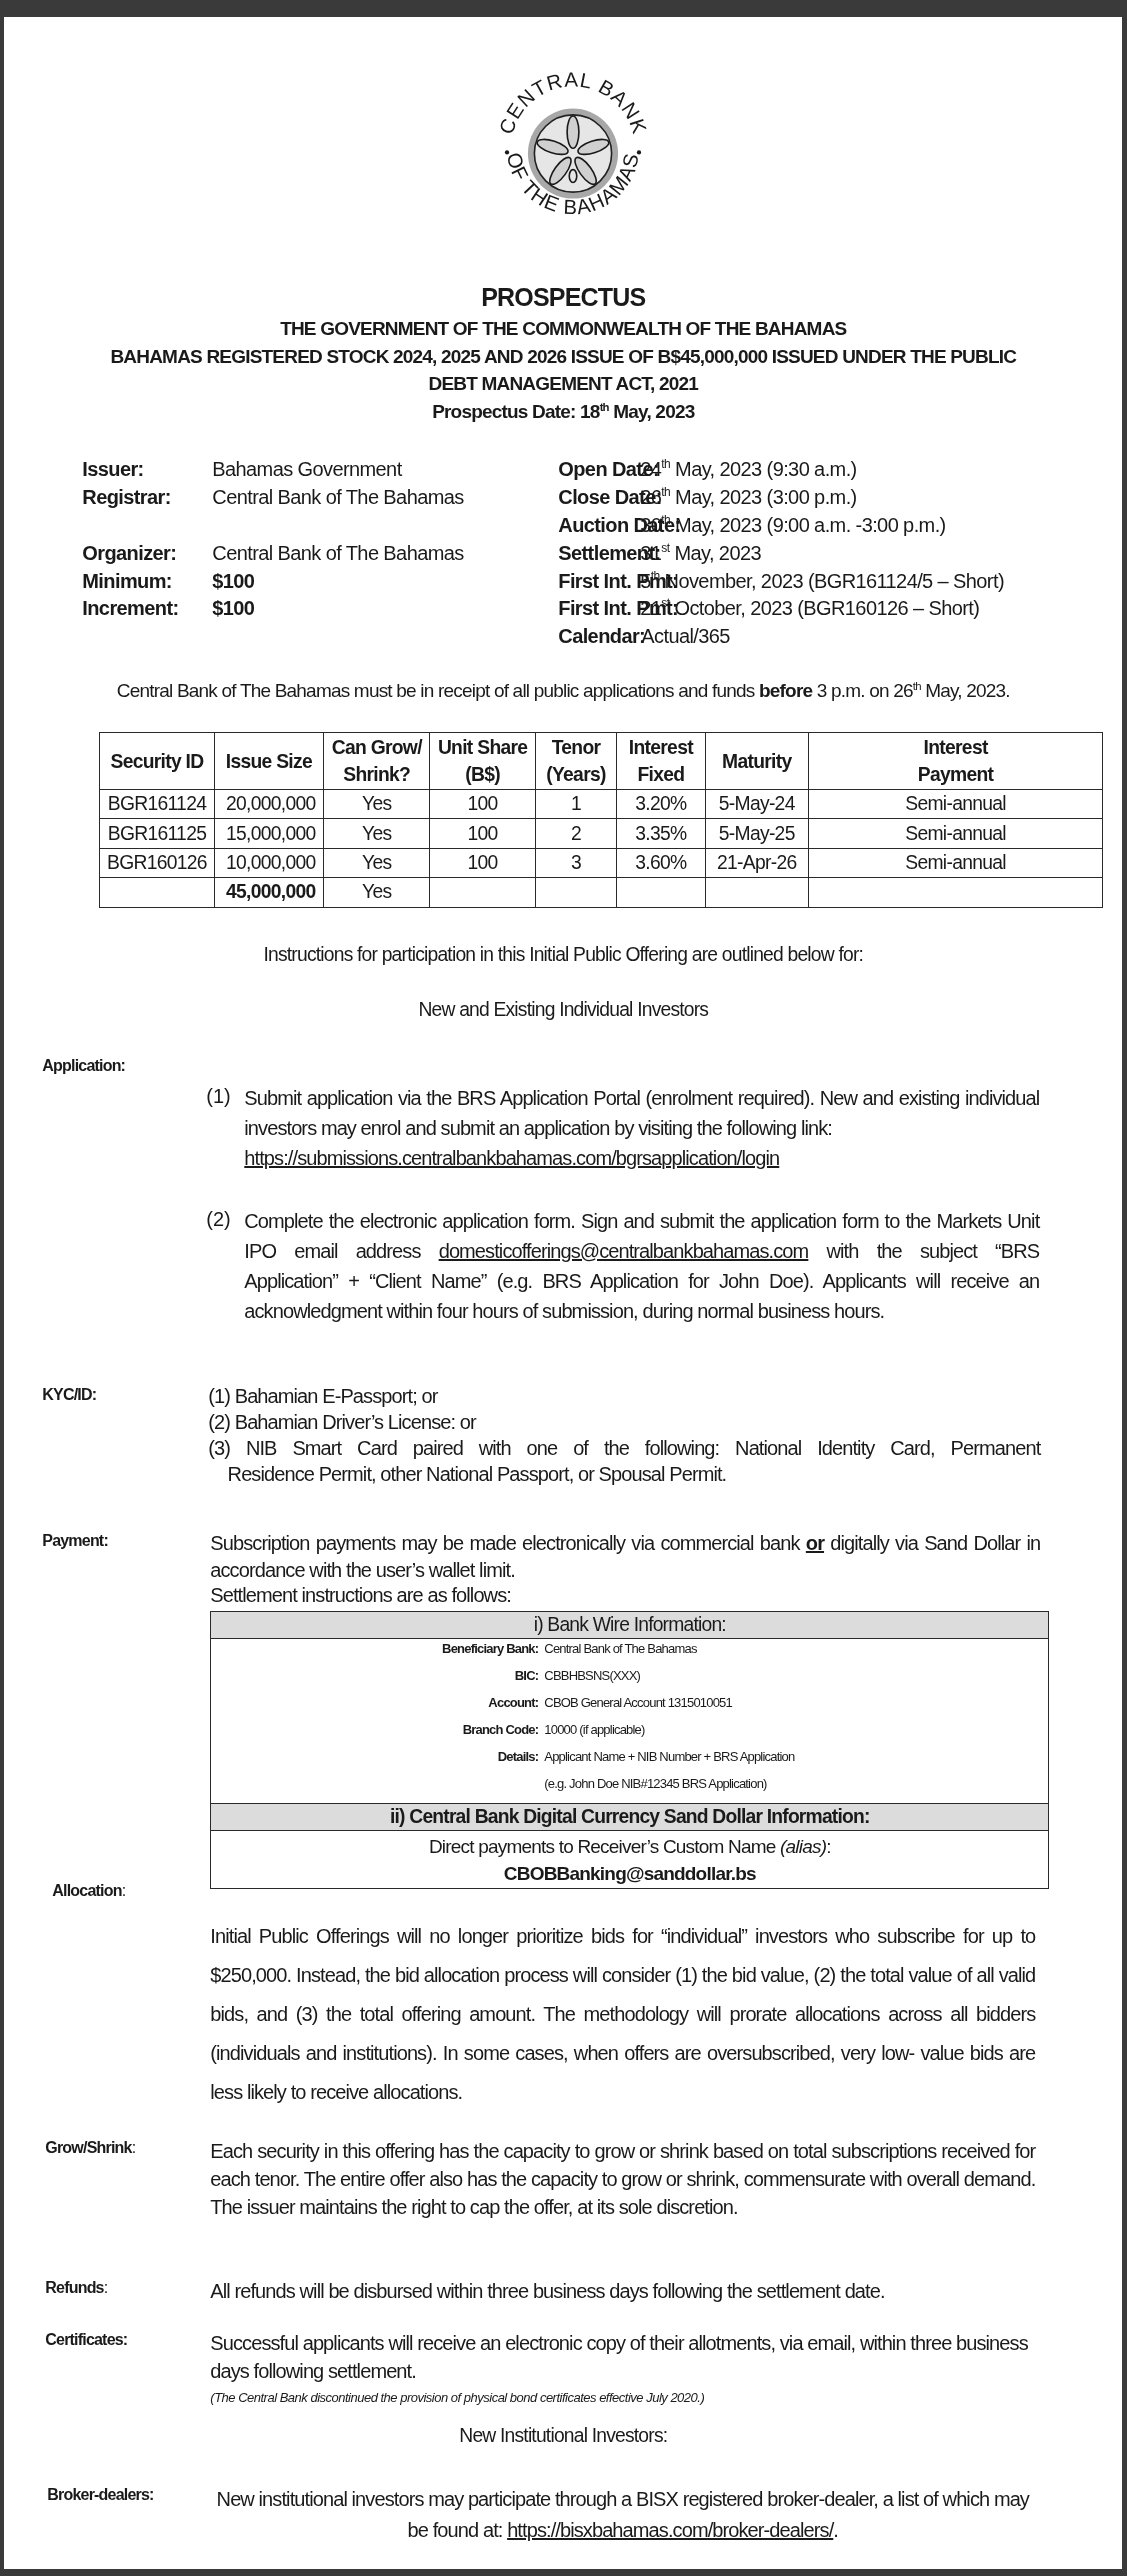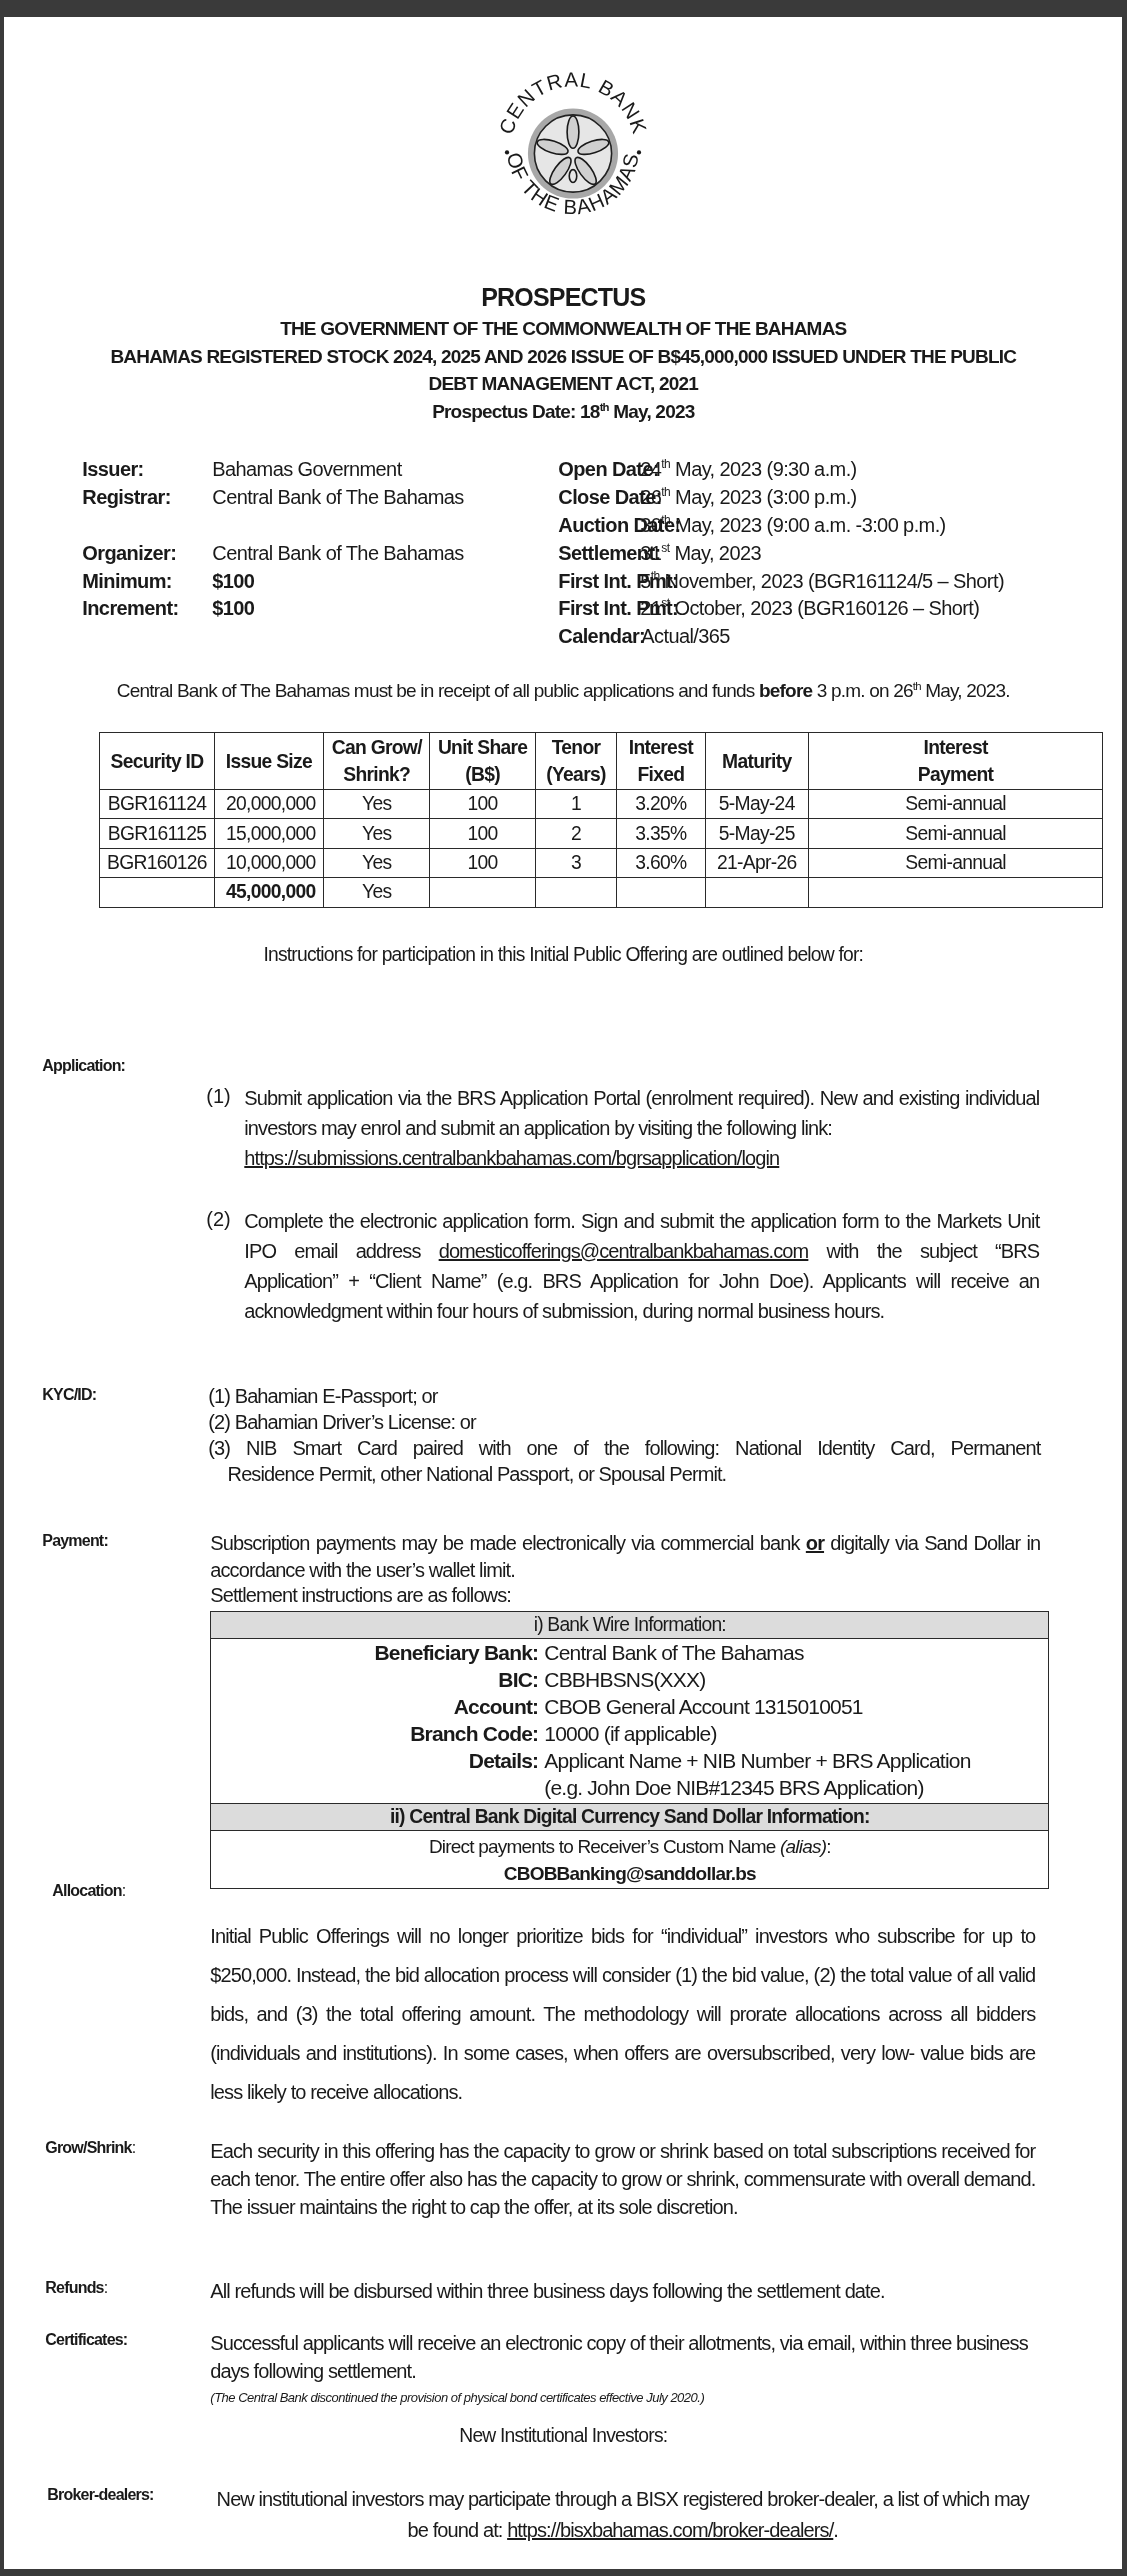--- a/index.html
+++ b/index.html
@@ -56,21 +56,21 @@
   
   .sec-lbl { position: absolute; font-weight: bold; font-size: 16px; letter-spacing: -0.8px; }
   .para { position: absolute; font-size: 20px; letter-spacing: -0.9px; line-height: 30px; text-align: justify; }
   .num { position: absolute; font-size: 20px; }
   a.lnk { color: #1a1a1a; text-decoration: underline; }
 
   
   .sbox { position: absolute; left: 206px; top: 1594px; width: 837px; border: 1.6px solid #2a2a2a; }
   .sbox .hdr { background: #dcdcdc; text-align: center; font-size: 19.3px; letter-spacing: -0.8px; height: 26px; line-height: 26px; border-bottom: 1.6px solid #2a2a2a; }
   .sbox .hdr2 { border-top: 1.6px solid #2a2a2a; font-weight: bold; }
-  .sbox .row { position: relative; height: 27px; font-size: 21px; letter-spacing: -0.8px; }
+  .sbox .row { position: relative; height: 27px; font-size: 13px; letter-spacing: -0.8px; }
   .sbox .row .k { position: absolute; right: 510px; font-weight: bold; text-align: right; white-space: nowrap; }
   .sbox .row .v { position: absolute; left: 333px; white-space: nowrap; }
   .sbox .sd { text-align: center; font-size: 19px; letter-spacing: -0.8px; line-height: 27px; padding: 2.1px 0 1.1px; }
 
   .foot-note { font-size: 13px; font-style: italic; letter-spacing: -0.5px; }
 </style>
 </head>
 <body>
 
 <div class="page">
@@ -195,20 +195,21 @@
           <td></td>
           <td></td>
           <td></td>
           <td></td>
           <td></td>
       </tr>
     </tbody>
   </table>
 
   <div class="abs c heading" style="top:927px">Instructions for participation in this Initial Public Offering are outlined below for:</div>
+  <div class="abs c heading" style="top:982px">New and Existing Individual Investors</div>
 
   <div class="sec-lbl" style="left:38px;top:1040px">Application:</div>
   <div class="num" style="left:202px;top:1068px">(1)</div>
   <div class="para" style="left:240px;top:1066px;width:795px">
     <span>Submit application via the BRS Application Portal (enrolment required). New and existing individual investors may enrol and submit an application by visiting the following link:</span><br>
     <a class="lnk" href="#">https://submissions.centralbankbahamas.com/bgrsapplication/login</a>
   </div>
   <div class="num" style="left:202px;top:1191px">(2)</div>
   <div class="para" style="left:240px;top:1189px;width:795px">
     <span>Complete the electronic application form. Sign and submit the application form to the Markets Unit IPO email address </span><a class="lnk" href="#">domesticofferings@centralbankbahamas.com</a><span> with the subject “BRS Application” + “Client Name” (e.g. BRS Application for John Doe). Applicants will receive an acknowledgment within four hours of submission, during normal business hours.</span>

